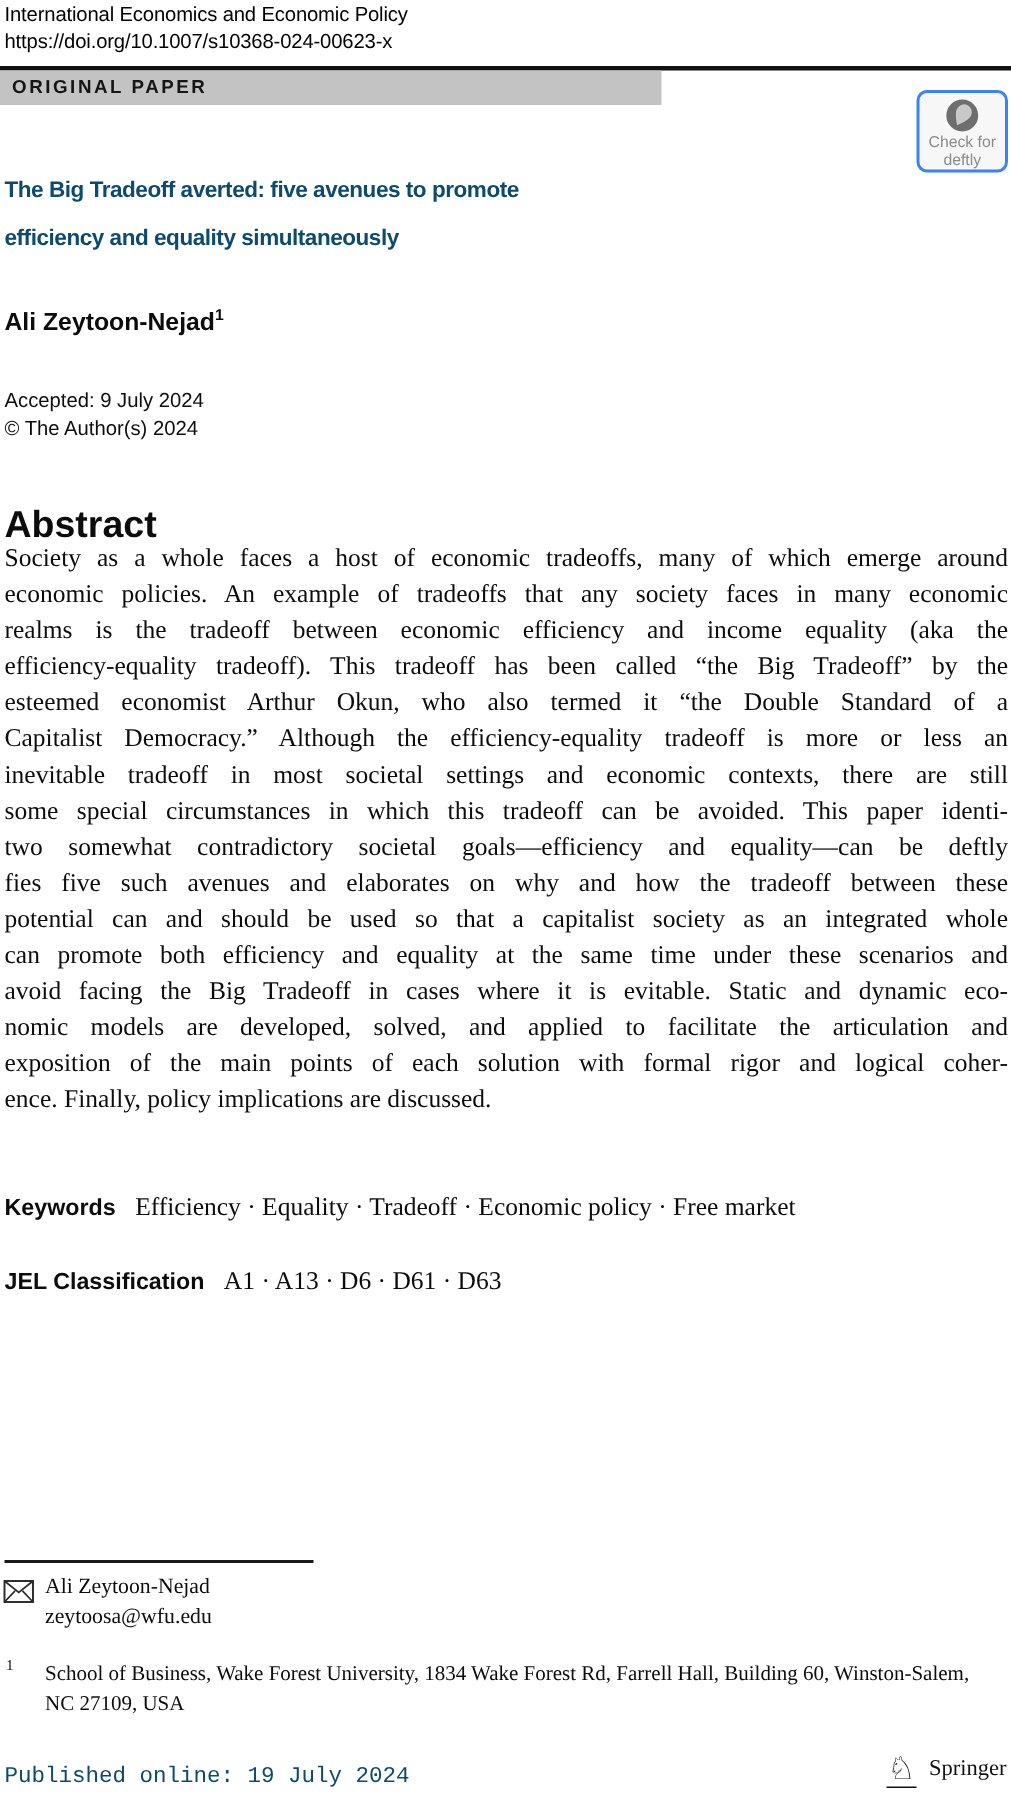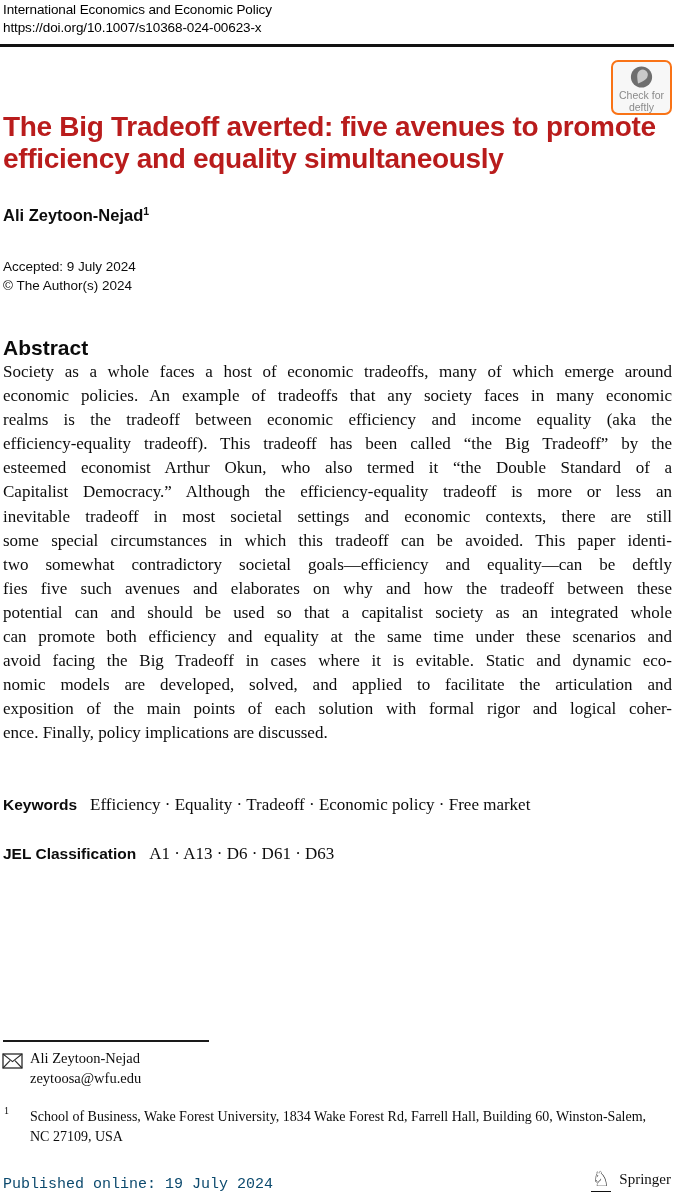--- a/index.html
+++ b/index.html
@@ -11,35 +11,35 @@
   
   .journal-line { position:absolute; left:3px; top:1px; font-size:13.5px; line-height:18px; color:#000; letter-spacing:-0.1px; }
   .doi-line { position:absolute; left:3px; top:19px; font-size:13.5px; line-height:18px; color:#000; letter-spacing:-0.1px; }
 
   .top-rule { position:absolute; left:0; top:44px; width:674px; height:3px; background:#111; }
   .banner { position:absolute; left:0; top:47px; width:441px; height:23px; background:#c3c3c3; }
   .banner-label { display:block; padding-left:8px; font-size:12.5px; font-weight:700; letter-spacing:1.7px; line-height:23px; color:#151515; }
 
   
   .badge { position:absolute; left:611px; top:60px; width:61px; height:55px;
-           border:2px solid #f97316; border-radius:7px; background:#f7f7f7;
+           border:2px solid #3b82f6; border-radius:7px; background:#f7f7f7;
            display:flex; flex-direction:column; align-items:center; cursor:pointer; }
   .badge-icon { margin-top:3px; width:25px; height:25px; }
   .badge-text { font-size:10.5px; line-height:11.5px; color:#8a8a8a; text-align:center; margin-top:1px; }
 
   
-  .title { position:absolute; left:3px; top:111px; font-size:28px; font-weight:700;
-           line-height:31.5px; color:#b91c1c; letter-spacing:-0.3px; }
+  .title { position:absolute; left:3px; top:111px; font-size:15px; font-weight:700;
+           line-height:31.5px; color:#0c4a6e; letter-spacing:-0.3px; }
   .author { position:absolute; left:3px; top:206px; font-size:16.5px; font-weight:700; color:#0c0c0c; }
   .author sup { font-size:10.5px; vertical-align:super; line-height:0; }
 
   .dates { position:absolute; left:3px; top:258px; font-size:13.5px; line-height:18.5px; color:#0d0d0d; }
 
   
-  .abstract-heading { position:absolute; left:3px; top:336px; font-size:21px; font-weight:700; color:#0c0c0c; }
+  .abstract-heading { position:absolute; left:3px; top:336px; font-size:25px; font-weight:700; color:#0c0c0c; }
   .abstract-body { position:absolute; left:3px; top:362px; width:669px;
                    font-family:"Liberation Serif", serif; font-size:17px; color:#0c0c0c; }
   .abs-line { height:24.1px; text-align:justify; text-align-last:justify; }
   .abs-line.last { text-align-last:left; }
 
   .kw-row { position:absolute; left:3px; font-family:"Liberation Serif", serif; font-size:17px; color:#0c0c0c; }
   .kw-row .kw-label { font-family:"Liberation Sans", sans-serif; font-size:15.5px; font-weight:700; margin-right:13px; color:#0c0c0c; }
   .keywords { top:795px; }
   .jel { top:844px; }
 
@@ -62,20 +62,23 @@
 </style>
 </head>
 <body>
 
 <div class="page">
 
   <div class="journal-line">International Economics and Economic Policy</div>
   <div class="doi-line">https://doi.org/10.1007/s10368-024-00623-x</div>
 
   <div class="top-rule"></div>
+  <div class="banner">
+    <span class="banner-label">ORIGINAL PAPER</span>
+  </div>
 
   <div class="badge">
     <svg class="badge-icon" viewBox="0 0 26 26">
       <circle cx="13" cy="13" r="11.5" fill="#6e6e6e"></circle>
       <path d="M13 21 C9.3 16 7.4 13.4 7.4 10.2 A5.6 5.6 0 0 1 18.6 10.2 C18.6 13.4 16.7 16 13 21 Z" fill="#c9c9c9" transform="rotate(28 13 13)"></path>
     </svg>
     <div class="badge-text">
       <div>Check for</div>
       <div>deftly</div>
     </div>

